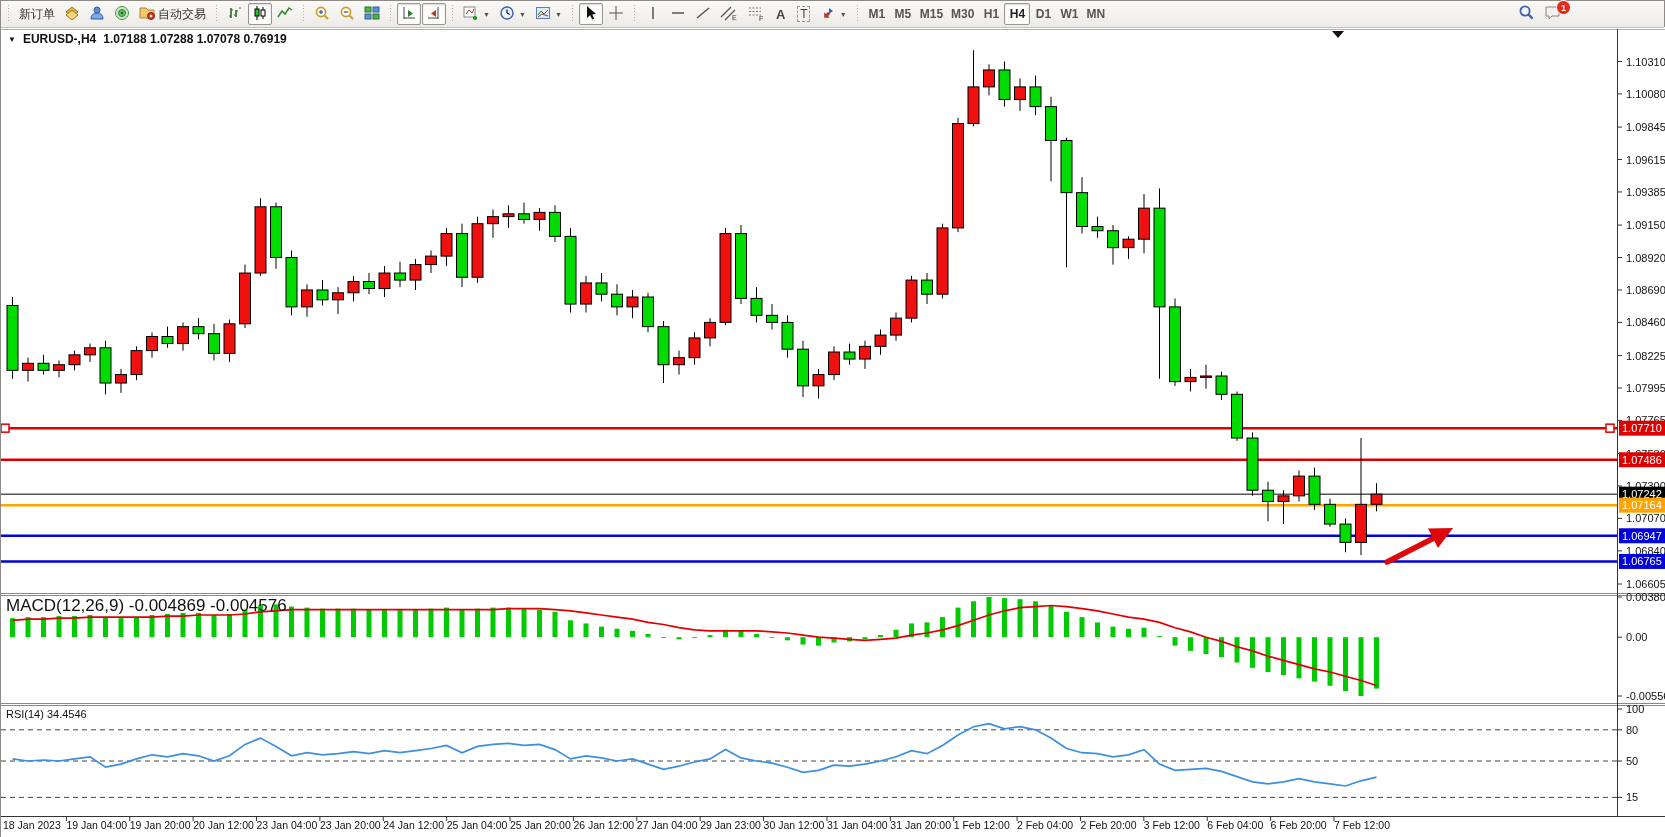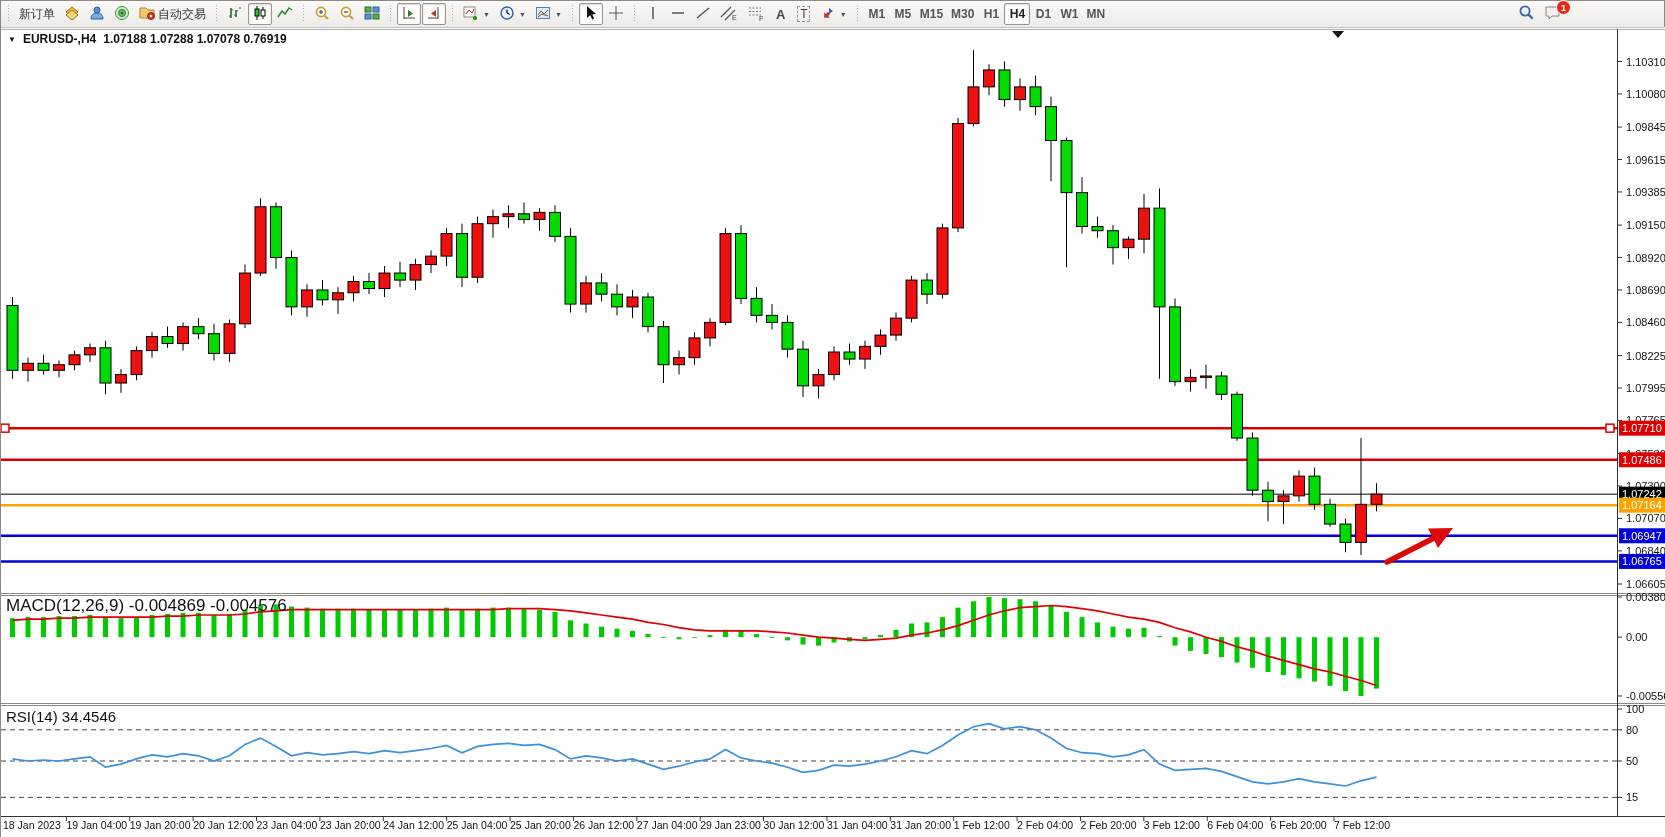--- a/index.html
+++ b/index.html
@@ -23,21 +23,21 @@
   .spacer{flex:1;}
   .chatwrap{position:relative;}
   .badge{position:absolute;top:-4px;right:-6px;width:13px;height:13px;border-radius:50%;
     background:#e02a1a;color:#fff;font-size:9px;font-weight:700;display:flex;
     align-items:center;justify-content:center;border:1px solid #fff;}
   
   .ov{position:absolute;z-index:3;color:#111;white-space:nowrap;}
   #title{top:31px;left:7px;font-size:12px;font-weight:700;display:flex;gap:7px;align-items:center;}
   #title .tri{font-size:8px;}
   #macdlab{top:595px;left:5px;font-size:17px;}
-  #rsilab{top:707px;left:5px;font-size:15px;text-align:right;}
+  #rsilab{top:707px;left:5px;font-size:11px;text-align:right;}
   svg text{font-family:"Liberation Sans",sans-serif;}
   #plot{position:absolute;top:0;left:0;z-index:1;}
 </style>
 </head>
 <body>
 
 <div id="app">
 
   <div class="toolbar">
     <div class="tsep"></div>

